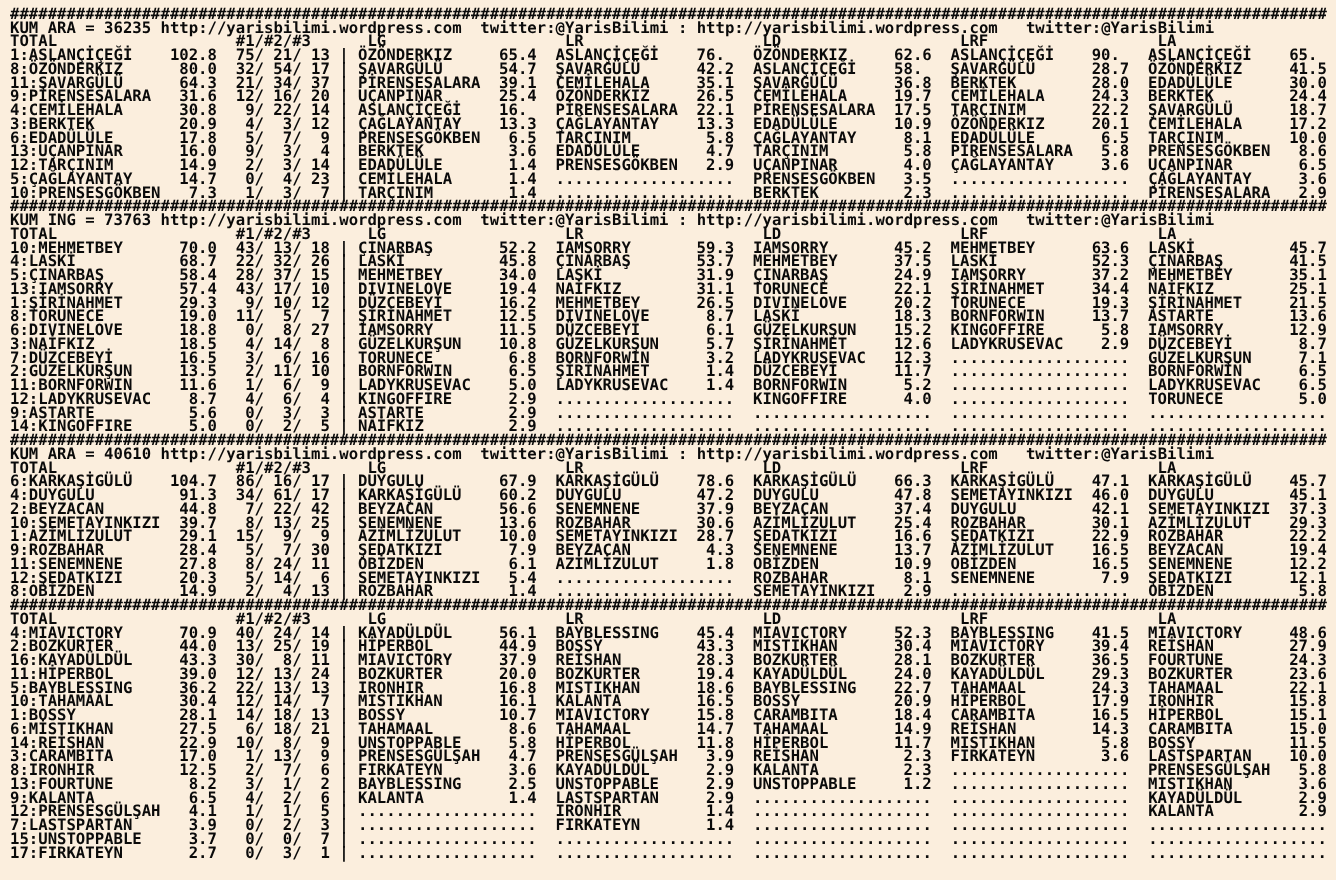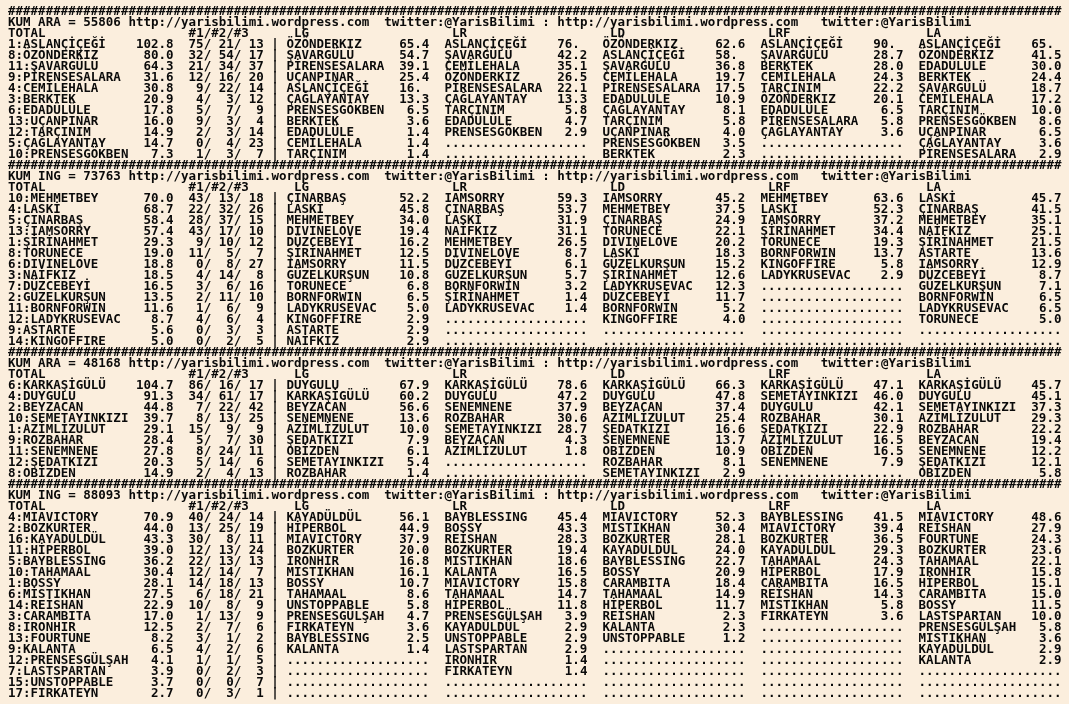--- a/index.html
+++ b/index.html
@@ -13,21 +13,21 @@
   .w-pn{width:14ch} .w-pv{width:5ch;text-align:right} .w-pe{width:19ch}
   .w-st{width:16ch} .w-url{width:34ch} .w-mid{width:58ch}
   .w-ct{width:24ch} .w-cp{width:10ch} .w-cb{width:3ch}
   .w-ph{width:20ch;padding-left:1ch}
 </style>
 </head>
 <body>
 
 <div id="doc">
     <div class="line"><span>############################################################################################################################################</span></div>
-    <div class="line"><span class="w-st">KUM ARA = 55806</span><span class="w-url">http://yarisbilimi.wordpress.com</span><span class="w-mid">twitter:@YarisBilimi : http://yarisbilimi.wordpress.com</span><span>twitter:@YarisBilimi</span></div>
+    <div class="line"><span class="w-st">KUM ARA = 36235</span><span class="w-url">http://yarisbilimi.wordpress.com</span><span class="w-mid">twitter:@YarisBilimi : http://yarisbilimi.wordpress.com</span><span>twitter:@YarisBilimi</span></div>
     <div class="line"><span class="w-ct">TOTAL</span><span class="w-cp">#1/#2/#3</span><span class="w-cb"></span><span class="w-ph">LG</span><span class="w-ph">LR</span><span class="w-ph">LD</span><span class="w-ph">LRF</span><span class="w-ph">LA</span></div>
     <div class="line"><span class="w-name">1:ASLANÇİÇEĞİ</span><span class="w-tot">102.8</span><span class="w-g2"></span><span class="w-p123">75/ 21/ 13</span><span class="w-bar">|</span><span class="w-pn">ÖZÖNDERKIZ</span><span class="w-pv">65.4</span><span class="w-g2"></span><span class="w-pn">ASLANÇİÇEĞİ</span><span class="w-pv">76. </span><span class="w-g2"></span><span class="w-pn">ÖZÖNDERKIZ</span><span class="w-pv">62.6</span><span class="w-g2"></span><span class="w-pn">ASLANÇİÇEĞİ</span><span class="w-pv">90. </span><span class="w-g2"></span><span class="w-pn">ASLANÇİÇEĞİ</span><span class="w-pv">65. </span><span class="w-g2"></span></div>
     <div class="line"><span class="w-name">8:ÖZÖNDERKIZ</span><span class="w-tot">80.0</span><span class="w-g2"></span><span class="w-p123">32/ 54/ 17</span><span class="w-bar">|</span><span class="w-pn">ŞAVARGÜLÜ</span><span class="w-pv">54.7</span><span class="w-g2"></span><span class="w-pn">ŞAVARGÜLÜ</span><span class="w-pv">42.2</span><span class="w-g2"></span><span class="w-pn">ASLANÇİÇEĞİ</span><span class="w-pv">58. </span><span class="w-g2"></span><span class="w-pn">ŞAVARGÜLÜ</span><span class="w-pv">28.7</span><span class="w-g2"></span><span class="w-pn">ÖZÖNDERKIZ</span><span class="w-pv">41.5</span><span class="w-g2"></span></div>
     <div class="line"><span class="w-name">11:ŞAVARGÜLÜ</span><span class="w-tot">64.3</span><span class="w-g2"></span><span class="w-p123">21/ 34/ 37</span><span class="w-bar">|</span><span class="w-pn">PİRENSESALARA</span><span class="w-pv">39.1</span><span class="w-g2"></span><span class="w-pn">CEMİLEHALA</span><span class="w-pv">35.1</span><span class="w-g2"></span><span class="w-pn">ŞAVARGÜLÜ</span><span class="w-pv">36.8</span><span class="w-g2"></span><span class="w-pn">BERKTEK</span><span class="w-pv">28.0</span><span class="w-g2"></span><span class="w-pn">EDADÜLÜLE</span><span class="w-pv">30.0</span><span class="w-g2"></span></div>
     <div class="line"><span class="w-name">9:PİRENSESALARA</span><span class="w-tot">31.6</span><span class="w-g2"></span><span class="w-p123">12/ 16/ 20</span><span class="w-bar">|</span><span class="w-pn">UÇANPINAR</span><span class="w-pv">25.4</span><span class="w-g2"></span><span class="w-pn">ÖZÖNDERKIZ</span><span class="w-pv">26.5</span><span class="w-g2"></span><span class="w-pn">CEMİLEHALA</span><span class="w-pv">19.7</span><span class="w-g2"></span><span class="w-pn">CEMİLEHALA</span><span class="w-pv">24.3</span><span class="w-g2"></span><span class="w-pn">BERKTEK</span><span class="w-pv">24.4</span><span class="w-g2"></span></div>
     <div class="line"><span class="w-name">4:CEMİLEHALA</span><span class="w-tot">30.8</span><span class="w-g2"></span><span class="w-p123"> 9/ 22/ 14</span><span class="w-bar">|</span><span class="w-pn">ASLANÇİÇEĞİ</span><span class="w-pv">16. </span><span class="w-g2"></span><span class="w-pn">PİRENSESALARA</span><span class="w-pv">22.1</span><span class="w-g2"></span><span class="w-pn">PİRENSESALARA</span><span class="w-pv">17.5</span><span class="w-g2"></span><span class="w-pn">TARÇINIM</span><span class="w-pv">22.2</span><span class="w-g2"></span><span class="w-pn">ŞAVARGÜLÜ</span><span class="w-pv">18.7</span><span class="w-g2"></span></div>
     <div class="line"><span class="w-name">3:BERKTEK</span><span class="w-tot">20.9</span><span class="w-g2"></span><span class="w-p123"> 4/  3/ 12</span><span class="w-bar">|</span><span class="w-pn">ÇAĞLAYANTAY</span><span class="w-pv">13.3</span><span class="w-g2"></span><span class="w-pn">ÇAĞLAYANTAY</span><span class="w-pv">13.3</span><span class="w-g2"></span><span class="w-pn">EDADÜLÜLE</span><span class="w-pv">10.9</span><span class="w-g2"></span><span class="w-pn">ÖZÖNDERKIZ</span><span class="w-pv">20.1</span><span class="w-g2"></span><span class="w-pn">CEMİLEHALA</span><span class="w-pv">17.2</span><span class="w-g2"></span></div>
     <div class="line"><span class="w-name">6:EDADÜLÜLE</span><span class="w-tot">17.8</span><span class="w-g2"></span><span class="w-p123"> 5/  7/  9</span><span class="w-bar">|</span><span class="w-pn">PRENSESGÖKBEN</span><span class="w-pv">6.5</span><span class="w-g2"></span><span class="w-pn">TARÇINIM</span><span class="w-pv">5.8</span><span class="w-g2"></span><span class="w-pn">ÇAĞLAYANTAY</span><span class="w-pv">8.1</span><span class="w-g2"></span><span class="w-pn">EDADÜLÜLE</span><span class="w-pv">6.5</span><span class="w-g2"></span><span class="w-pn">TARÇINIM</span><span class="w-pv">10.0</span><span class="w-g2"></span></div>
     <div class="line"><span class="w-name">13:UÇANPINAR</span><span class="w-tot">16.0</span><span class="w-g2"></span><span class="w-p123"> 9/  3/  4</span><span class="w-bar">|</span><span class="w-pn">BERKTEK</span><span class="w-pv">3.6</span><span class="w-g2"></span><span class="w-pn">EDADÜLÜLE</span><span class="w-pv">4.7</span><span class="w-g2"></span><span class="w-pn">TARÇINIM</span><span class="w-pv">5.8</span><span class="w-g2"></span><span class="w-pn">PİRENSESALARA</span><span class="w-pv">5.8</span><span class="w-g2"></span><span class="w-pn">PRENSESGÖKBEN</span><span class="w-pv">8.6</span><span class="w-g2"></span></div>
     <div class="line"><span class="w-name">12:TARÇINIM</span><span class="w-tot">14.9</span><span class="w-g2"></span><span class="w-p123"> 2/  3/ 14</span><span class="w-bar">|</span><span class="w-pn">EDADÜLÜLE</span><span class="w-pv">1.4</span><span class="w-g2"></span><span class="w-pn">PRENSESGÖKBEN</span><span class="w-pv">2.9</span><span class="w-g2"></span><span class="w-pn">UÇANPINAR</span><span class="w-pv">4.0</span><span class="w-g2"></span><span class="w-pn">ÇAĞLAYANTAY</span><span class="w-pv">3.6</span><span class="w-g2"></span><span class="w-pn">UÇANPINAR</span><span class="w-pv">6.5</span><span class="w-g2"></span></div>
@@ -44,33 +44,32 @@
     <div class="line"><span class="w-name">8:TORUNECE</span><span class="w-tot">19.0</span><span class="w-g2"></span><span class="w-p123">11/  5/  7</span><span class="w-bar">|</span><span class="w-pn">ŞİRİNAHMET</span><span class="w-pv">12.5</span><span class="w-g2"></span><span class="w-pn">DIVINELOVE</span><span class="w-pv">8.7</span><span class="w-g2"></span><span class="w-pn">LASKİ</span><span class="w-pv">18.3</span><span class="w-g2"></span><span class="w-pn">BORNFORWIN</span><span class="w-pv">13.7</span><span class="w-g2"></span><span class="w-pn">ASTARTE</span><span class="w-pv">13.6</span><span class="w-g2"></span></div>
     <div class="line"><span class="w-name">6:DIVINELOVE</span><span class="w-tot">18.8</span><span class="w-g2"></span><span class="w-p123"> 0/  8/ 27</span><span class="w-bar">|</span><span class="w-pn">IAMSORRY</span><span class="w-pv">11.5</span><span class="w-g2"></span><span class="w-pn">DÜZCEBEYİ</span><span class="w-pv">6.1</span><span class="w-g2"></span><span class="w-pn">GÜZELKURŞUN</span><span class="w-pv">15.2</span><span class="w-g2"></span><span class="w-pn">KINGOFFIRE</span><span class="w-pv">5.8</span><span class="w-g2"></span><span class="w-pn">IAMSORRY</span><span class="w-pv">12.9</span><span class="w-g2"></span></div>
     <div class="line"><span class="w-name">3:NAİFKIZ</span><span class="w-tot">18.5</span><span class="w-g2"></span><span class="w-p123"> 4/ 14/  8</span><span class="w-bar">|</span><span class="w-pn">GÜZELKURŞUN</span><span class="w-pv">10.8</span><span class="w-g2"></span><span class="w-pn">GÜZELKURŞUN</span><span class="w-pv">5.7</span><span class="w-g2"></span><span class="w-pn">ŞİRİNAHMET</span><span class="w-pv">12.6</span><span class="w-g2"></span><span class="w-pn">LADYKRUSEVAC</span><span class="w-pv">2.9</span><span class="w-g2"></span><span class="w-pn">DÜZCEBEYİ</span><span class="w-pv">8.7</span><span class="w-g2"></span></div>
     <div class="line"><span class="w-name">7:DÜZCEBEYİ</span><span class="w-tot">16.5</span><span class="w-g2"></span><span class="w-p123"> 3/  6/ 16</span><span class="w-bar">|</span><span class="w-pn">TORUNECE</span><span class="w-pv">6.8</span><span class="w-g2"></span><span class="w-pn">BORNFORWIN</span><span class="w-pv">3.2</span><span class="w-g2"></span><span class="w-pn">LADYKRUSEVAC</span><span class="w-pv">12.3</span><span class="w-g2"></span><span class="w-pe">...................</span><span class="w-g2"></span><span class="w-pn">GÜZELKURŞUN</span><span class="w-pv">7.1</span><span class="w-g2"></span></div>
     <div class="line"><span class="w-name">2:GÜZELKURŞUN</span><span class="w-tot">13.5</span><span class="w-g2"></span><span class="w-p123"> 2/ 11/ 10</span><span class="w-bar">|</span><span class="w-pn">BORNFORWIN</span><span class="w-pv">6.5</span><span class="w-g2"></span><span class="w-pn">ŞİRİNAHMET</span><span class="w-pv">1.4</span><span class="w-g2"></span><span class="w-pn">DÜZCEBEYİ</span><span class="w-pv">11.7</span><span class="w-g2"></span><span class="w-pe">...................</span><span class="w-g2"></span><span class="w-pn">BORNFORWİN</span><span class="w-pv">6.5</span><span class="w-g2"></span></div>
     <div class="line"><span class="w-name">11:BORNFORWIN</span><span class="w-tot">11.6</span><span class="w-g2"></span><span class="w-p123"> 1/  6/  9</span><span class="w-bar">|</span><span class="w-pn">LADYKRUSEVAC</span><span class="w-pv">5.0</span><span class="w-g2"></span><span class="w-pn">LADYKRUSEVAC</span><span class="w-pv">1.4</span><span class="w-g2"></span><span class="w-pn">BORNFORWIN</span><span class="w-pv">5.2</span><span class="w-g2"></span><span class="w-pe">...................</span><span class="w-g2"></span><span class="w-pn">LADYKRUSEVAC</span><span class="w-pv">6.5</span><span class="w-g2"></span></div>
     <div class="line"><span class="w-name">12:LADYKRUSEVAC</span><span class="w-tot">8.7</span><span class="w-g2"></span><span class="w-p123"> 4/  6/  4</span><span class="w-bar">|</span><span class="w-pn">KINGOFFIRE</span><span class="w-pv">2.9</span><span class="w-g2"></span><span class="w-pe">...................</span><span class="w-g2"></span><span class="w-pn">KINGOFFIRE</span><span class="w-pv">4.0</span><span class="w-g2"></span><span class="w-pe">...................</span><span class="w-g2"></span><span class="w-pn">TORUNECE</span><span class="w-pv">5.0</span><span class="w-g2"></span></div>
     <div class="line"><span class="w-name">9:ASTARTE</span><span class="w-tot">5.6</span><span class="w-g2"></span><span class="w-p123"> 0/  3/  3</span><span class="w-bar">|</span><span class="w-pn">ASTARTE</span><span class="w-pv">2.9</span><span class="w-g2"></span><span class="w-pe">...................</span><span class="w-g2"></span><span class="w-pe">...................</span><span class="w-g2"></span><span class="w-pe">...................</span><span class="w-g2"></span><span class="w-pe">...................</span><span class="w-g2"></span></div>
     <div class="line"><span class="w-name">14:KINGOFFIRE</span><span class="w-tot">5.0</span><span class="w-g2"></span><span class="w-p123"> 0/  2/  5</span><span class="w-bar">|</span><span class="w-pn">NAİFKIZ</span><span class="w-pv">2.9</span><span class="w-g2"></span><span class="w-pe">...................</span><span class="w-g2"></span><span class="w-pe">...................</span><span class="w-g2"></span><span class="w-pe">...................</span><span class="w-g2"></span><span class="w-pe">...................</span><span class="w-g2"></span></div>
     <div class="line"><span>############################################################################################################################################</span></div>
-    <div class="line"><span class="w-st">KUM ARA = 48168</span><span class="w-url">http://yarisbilimi.wordpress.com</span><span class="w-mid">twitter:@YarisBilimi : http://yarisbilimi.wordpress.com</span><span>twitter:@YarisBilimi</span></div>
+    <div class="line"><span class="w-st">KUM ARA = 40610</span><span class="w-url">http://yarisbilimi.wordpress.com</span><span class="w-mid">twitter:@YarisBilimi : http://yarisbilimi.wordpress.com</span><span>twitter:@YarisBilimi</span></div>
     <div class="line"><span class="w-ct">TOTAL</span><span class="w-cp">#1/#2/#3</span><span class="w-cb"></span><span class="w-ph">LG</span><span class="w-ph">LR</span><span class="w-ph">LD</span><span class="w-ph">LRF</span><span class="w-ph">LA</span></div>
     <div class="line"><span class="w-name">6:KARKAŞİGÜLÜ</span><span class="w-tot">104.7</span><span class="w-g2"></span><span class="w-p123">86/ 16/ 17</span><span class="w-bar">|</span><span class="w-pn">DUYGULU</span><span class="w-pv">67.9</span><span class="w-g2"></span><span class="w-pn">KARKAŞİGÜLÜ</span><span class="w-pv">78.6</span><span class="w-g2"></span><span class="w-pn">KARKAŞİGÜLÜ</span><span class="w-pv">66.3</span><span class="w-g2"></span><span class="w-pn">KARKAŞİGÜLÜ</span><span class="w-pv">47.1</span><span class="w-g2"></span><span class="w-pn">KARKAŞİGÜLÜ</span><span class="w-pv">45.7</span><span class="w-g2"></span></div>
     <div class="line"><span class="w-name">4:DUYGULU</span><span class="w-tot">91.3</span><span class="w-g2"></span><span class="w-p123">34/ 61/ 17</span><span class="w-bar">|</span><span class="w-pn">KARKAŞİGÜLÜ</span><span class="w-pv">60.2</span><span class="w-g2"></span><span class="w-pn">DUYGULU</span><span class="w-pv">47.2</span><span class="w-g2"></span><span class="w-pn">DUYGULU</span><span class="w-pv">47.8</span><span class="w-g2"></span><span class="w-pn">SEMETAYINKIZI</span><span class="w-pv">46.0</span><span class="w-g2"></span><span class="w-pn">DUYGULU</span><span class="w-pv">45.1</span><span class="w-g2"></span></div>
     <div class="line"><span class="w-name">2:BEYZACAN</span><span class="w-tot">44.8</span><span class="w-g2"></span><span class="w-p123"> 7/ 22/ 42</span><span class="w-bar">|</span><span class="w-pn">BEYZACAN</span><span class="w-pv">56.6</span><span class="w-g2"></span><span class="w-pn">SENEMNENE</span><span class="w-pv">37.9</span><span class="w-g2"></span><span class="w-pn">BEYZACAN</span><span class="w-pv">37.4</span><span class="w-g2"></span><span class="w-pn">DUYGULU</span><span class="w-pv">42.1</span><span class="w-g2"></span><span class="w-pn">SEMETAYINKIZI</span><span class="w-pv">37.3</span><span class="w-g2"></span></div>
     <div class="line"><span class="w-name">10:SEMETAYINKIZI</span><span class="w-tot">39.7</span><span class="w-g2"></span><span class="w-p123"> 8/ 13/ 25</span><span class="w-bar">|</span><span class="w-pn">SENEMNENE</span><span class="w-pv">13.6</span><span class="w-g2"></span><span class="w-pn">ROZBAHAR</span><span class="w-pv">30.6</span><span class="w-g2"></span><span class="w-pn">AZİMLİZULUT</span><span class="w-pv">25.4</span><span class="w-g2"></span><span class="w-pn">ROZBAHAR</span><span class="w-pv">30.1</span><span class="w-g2"></span><span class="w-pn">AZİMLİZULUT</span><span class="w-pv">29.3</span><span class="w-g2"></span></div>
     <div class="line"><span class="w-name">1:AZİMLİZULUT</span><span class="w-tot">29.1</span><span class="w-g2"></span><span class="w-p123">15/  9/  9</span><span class="w-bar">|</span><span class="w-pn">AZİMLİZULUT</span><span class="w-pv">10.0</span><span class="w-g2"></span><span class="w-pn">SEMETAYINKIZI</span><span class="w-pv">28.7</span><span class="w-g2"></span><span class="w-pn">ŞEDATKIZI</span><span class="w-pv">16.6</span><span class="w-g2"></span><span class="w-pn">ŞEDATKIZI</span><span class="w-pv">22.9</span><span class="w-g2"></span><span class="w-pn">ROZBAHAR</span><span class="w-pv">22.2</span><span class="w-g2"></span></div>
     <div class="line"><span class="w-name">9:ROZBAHAR</span><span class="w-tot">28.4</span><span class="w-g2"></span><span class="w-p123"> 5/  7/ 30</span><span class="w-bar">|</span><span class="w-pn">ŞEDATKIZI</span><span class="w-pv">7.9</span><span class="w-g2"></span><span class="w-pn">BEYZACAN</span><span class="w-pv">4.3</span><span class="w-g2"></span><span class="w-pn">SENEMNENE</span><span class="w-pv">13.7</span><span class="w-g2"></span><span class="w-pn">AZİMLİZULUT</span><span class="w-pv">16.5</span><span class="w-g2"></span><span class="w-pn">BEYZACAN</span><span class="w-pv">19.4</span><span class="w-g2"></span></div>
     <div class="line"><span class="w-name">11:SENEMNENE</span><span class="w-tot">27.8</span><span class="w-g2"></span><span class="w-p123"> 8/ 24/ 11</span><span class="w-bar">|</span><span class="w-pn">OBİZDEN</span><span class="w-pv">6.1</span><span class="w-g2"></span><span class="w-pn">AZİMLİZULUT</span><span class="w-pv">1.8</span><span class="w-g2"></span><span class="w-pn">OBİZDEN</span><span class="w-pv">10.9</span><span class="w-g2"></span><span class="w-pn">OBİZDEN</span><span class="w-pv">16.5</span><span class="w-g2"></span><span class="w-pn">SENEMNENE</span><span class="w-pv">12.2</span><span class="w-g2"></span></div>
     <div class="line"><span class="w-name">12:ŞEDATKIZI</span><span class="w-tot">20.3</span><span class="w-g2"></span><span class="w-p123"> 5/ 14/  6</span><span class="w-bar">|</span><span class="w-pn">SEMETAYINKIZI</span><span class="w-pv">5.4</span><span class="w-g2"></span><span class="w-pe">...................</span><span class="w-g2"></span><span class="w-pn">ROZBAHAR</span><span class="w-pv">8.1</span><span class="w-g2"></span><span class="w-pn">SENEMNENE</span><span class="w-pv">7.9</span><span class="w-g2"></span><span class="w-pn">ŞEDATKIZI</span><span class="w-pv">12.1</span><span class="w-g2"></span></div>
     <div class="line"><span class="w-name">8:OBİZDEN</span><span class="w-tot">14.9</span><span class="w-g2"></span><span class="w-p123"> 2/  4/ 13</span><span class="w-bar">|</span><span class="w-pn">ROZBAHAR</span><span class="w-pv">1.4</span><span class="w-g2"></span><span class="w-pe">...................</span><span class="w-g2"></span><span class="w-pn">SEMETAYINKIZI</span><span class="w-pv">2.9</span><span class="w-g2"></span><span class="w-pe">...................</span><span class="w-g2"></span><span class="w-pn">OBİZDEN</span><span class="w-pv">5.8</span><span class="w-g2"></span></div>
     <div class="line"><span>############################################################################################################################################</span></div>
-    <div class="line"><span class="w-st">KUM ING = 88093</span><span class="w-url">http://yarisbilimi.wordpress.com</span><span class="w-mid">twitter:@YarisBilimi : http://yarisbilimi.wordpress.com</span><span>twitter:@YarisBilimi</span></div>
     <div class="line"><span class="w-ct">TOTAL</span><span class="w-cp">#1/#2/#3</span><span class="w-cb"></span><span class="w-ph">LG</span><span class="w-ph">LR</span><span class="w-ph">LD</span><span class="w-ph">LRF</span><span class="w-ph">LA</span></div>
     <div class="line"><span class="w-name">4:MIAVICTORY</span><span class="w-tot">70.9</span><span class="w-g2"></span><span class="w-p123">40/ 24/ 14</span><span class="w-bar">|</span><span class="w-pn">KAYADÜLDÜL</span><span class="w-pv">56.1</span><span class="w-g2"></span><span class="w-pn">BAYBLESSING</span><span class="w-pv">45.4</span><span class="w-g2"></span><span class="w-pn">MIAVICTORY</span><span class="w-pv">52.3</span><span class="w-g2"></span><span class="w-pn">BAYBLESSING</span><span class="w-pv">41.5</span><span class="w-g2"></span><span class="w-pn">MIAVICTORY</span><span class="w-pv">48.6</span><span class="w-g2"></span></div>
     <div class="line"><span class="w-name">2:BOZKURTER</span><span class="w-tot">44.0</span><span class="w-g2"></span><span class="w-p123">13/ 25/ 19</span><span class="w-bar">|</span><span class="w-pn">HİPERBOL</span><span class="w-pv">44.9</span><span class="w-g2"></span><span class="w-pn">BOSSY</span><span class="w-pv">43.3</span><span class="w-g2"></span><span class="w-pn">MISTIKHAN</span><span class="w-pv">30.4</span><span class="w-g2"></span><span class="w-pn">MIAVICTORY</span><span class="w-pv">39.4</span><span class="w-g2"></span><span class="w-pn">REİSHAN</span><span class="w-pv">27.9</span><span class="w-g2"></span></div>
     <div class="line"><span class="w-name">16:KAYADÜLDÜL</span><span class="w-tot">43.3</span><span class="w-g2"></span><span class="w-p123">30/  8/ 11</span><span class="w-bar">|</span><span class="w-pn">MIAVICTORY</span><span class="w-pv">37.9</span><span class="w-g2"></span><span class="w-pn">REİSHAN</span><span class="w-pv">28.3</span><span class="w-g2"></span><span class="w-pn">BOZKURTER</span><span class="w-pv">28.1</span><span class="w-g2"></span><span class="w-pn">BOZKURTER</span><span class="w-pv">36.5</span><span class="w-g2"></span><span class="w-pn">FOURTUNE</span><span class="w-pv">24.3</span><span class="w-g2"></span></div>
     <div class="line"><span class="w-name">11:HİPERBOL</span><span class="w-tot">39.0</span><span class="w-g2"></span><span class="w-p123">12/ 13/ 24</span><span class="w-bar">|</span><span class="w-pn">BOZKURTER</span><span class="w-pv">20.0</span><span class="w-g2"></span><span class="w-pn">BOZKURTER</span><span class="w-pv">19.4</span><span class="w-g2"></span><span class="w-pn">KAYADÜLDÜL</span><span class="w-pv">24.0</span><span class="w-g2"></span><span class="w-pn">KAYADÜLDÜL</span><span class="w-pv">29.3</span><span class="w-g2"></span><span class="w-pn">BOZKURTER</span><span class="w-pv">23.6</span><span class="w-g2"></span></div>
     <div class="line"><span class="w-name">5:BAYBLESSING</span><span class="w-tot">36.2</span><span class="w-g2"></span><span class="w-p123">22/ 13/ 13</span><span class="w-bar">|</span><span class="w-pn">IRONHIR</span><span class="w-pv">16.8</span><span class="w-g2"></span><span class="w-pn">MISTIKHAN</span><span class="w-pv">18.6</span><span class="w-g2"></span><span class="w-pn">BAYBLESSING</span><span class="w-pv">22.7</span><span class="w-g2"></span><span class="w-pn">TAHAMAAL</span><span class="w-pv">24.3</span><span class="w-g2"></span><span class="w-pn">TAHAMAAL</span><span class="w-pv">22.1</span><span class="w-g2"></span></div>
     <div class="line"><span class="w-name">10:TAHAMAAL</span><span class="w-tot">30.4</span><span class="w-g2"></span><span class="w-p123">12/ 14/  7</span><span class="w-bar">|</span><span class="w-pn">MISTIKHAN</span><span class="w-pv">16.1</span><span class="w-g2"></span><span class="w-pn">KALANTA</span><span class="w-pv">16.5</span><span class="w-g2"></span><span class="w-pn">BOSSY</span><span class="w-pv">20.9</span><span class="w-g2"></span><span class="w-pn">HİPERBOL</span><span class="w-pv">17.9</span><span class="w-g2"></span><span class="w-pn">IRONHIR</span><span class="w-pv">15.8</span><span class="w-g2"></span></div>
     <div class="line"><span class="w-name">1:BOSSY</span><span class="w-tot">28.1</span><span class="w-g2"></span><span class="w-p123">14/ 18/ 13</span><span class="w-bar">|</span><span class="w-pn">BOSSY</span><span class="w-pv">10.7</span><span class="w-g2"></span><span class="w-pn">MIAVICTORY</span><span class="w-pv">15.8</span><span class="w-g2"></span><span class="w-pn">CARAMBITA</span><span class="w-pv">18.4</span><span class="w-g2"></span><span class="w-pn">CARAMBITA</span><span class="w-pv">16.5</span><span class="w-g2"></span><span class="w-pn">HİPERBOL</span><span class="w-pv">15.1</span><span class="w-g2"></span></div>
     <div class="line"><span class="w-name">6:MİSTIKHAN</span><span class="w-tot">27.5</span><span class="w-g2"></span><span class="w-p123"> 6/ 18/ 21</span><span class="w-bar">|</span><span class="w-pn">TAHAMAAL</span><span class="w-pv">8.6</span><span class="w-g2"></span><span class="w-pn">TAHAMAAL</span><span class="w-pv">14.7</span><span class="w-g2"></span><span class="w-pn">TAHAMAAL</span><span class="w-pv">14.9</span><span class="w-g2"></span><span class="w-pn">REİSHAN</span><span class="w-pv">14.3</span><span class="w-g2"></span><span class="w-pn">CARAMBITA</span><span class="w-pv">15.0</span><span class="w-g2"></span></div>
     <div class="line"><span class="w-name">14:REİSHAN</span><span class="w-tot">22.9</span><span class="w-g2"></span><span class="w-p123">10/  8/  9</span><span class="w-bar">|</span><span class="w-pn">UNSTOPPABLE</span><span class="w-pv">5.8</span><span class="w-g2"></span><span class="w-pn">HİPERBOL</span><span class="w-pv">11.8</span><span class="w-g2"></span><span class="w-pn">HİPERBOL</span><span class="w-pv">11.7</span><span class="w-g2"></span><span class="w-pn">MISTIKHAN</span><span class="w-pv">5.8</span><span class="w-g2"></span><span class="w-pn">BOSSY</span><span class="w-pv">11.5</span><span class="w-g2"></span></div>

